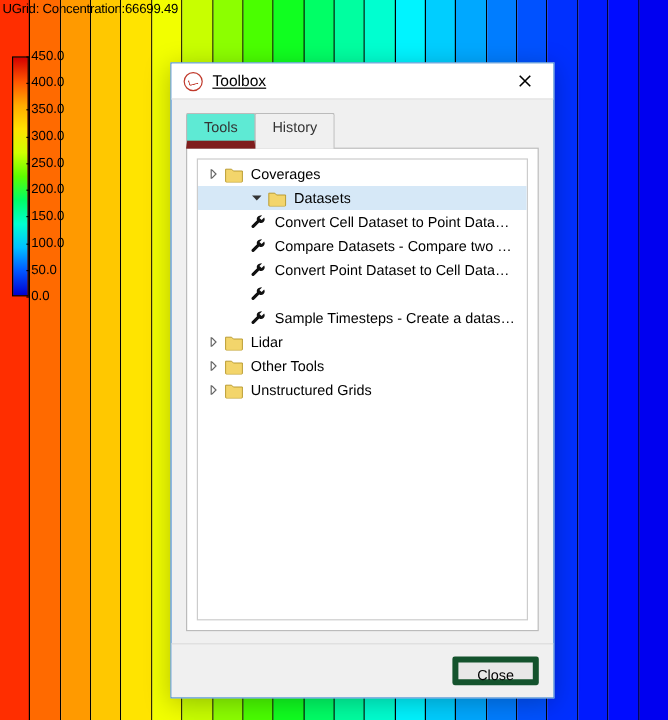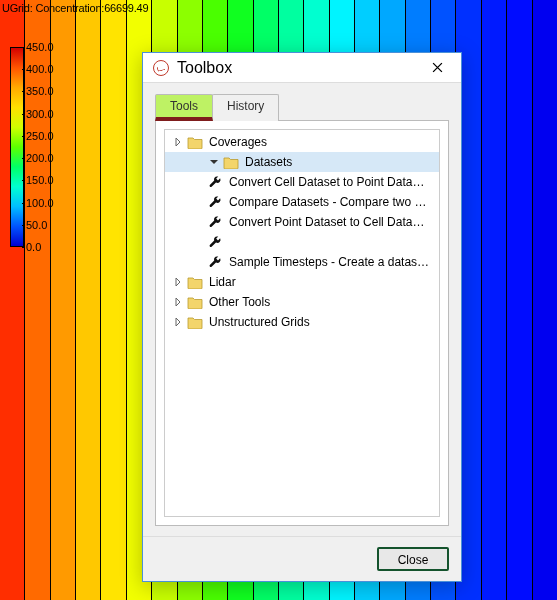--- a/index.html
+++ b/index.html
@@ -117,22 +117,23 @@
     left: 3px; top: 5px;
     width: 7px; height: 4px;
     border: 1.5px solid #c0392b;
     border-top: none;
     border-right: none;
     transform: rotate(-15deg);
     border-radius: 0 0 0 2px;
   }
   .titlebar .title {
     flex: 1;
-    font-size: 16px;
+    font-size: 13px;
     color: #000;
+    text-decoration: underline;
   }
   .close-btn {
     width: 40px; height: 28px;
     display: flex; align-items: center; justify-content: center;
     cursor: pointer;
   }
   .close-btn svg { width: 11px; height: 11px; }
 
   .dialog-body {
     flex: 1;
@@ -155,24 +156,24 @@
     border: 1px solid #bbb;
     border-bottom: none;
     border-radius: 2px 2px 0 0;
     margin-right: -1px;
     color: #333;
     cursor: pointer;
     position: relative;
     top: 1px;
   }
   .tab.active {
-    background: #bef264;
+    background: #5eead4;
     z-index: 3;
     top: 1px;
-    border-bottom: 4px solid #7f1d1d;
+    border-bottom: 7px solid #7f1d1d;
   }
 
   .tab-panel {
     border: 1px solid #bbb;
     background: #fff;
     flex: 1;
     margin-top: 0;
     padding: 8px;
     display: flex;
     flex-direction: column;
@@ -244,21 +245,21 @@
   .dialog-footer {
     border-top: 1px solid #ddd;
     padding: 10px 12px;
     display: flex;
     justify-content: flex-end;
     background: #f0f0f0;
   }
   .btn {
     min-width: 72px;
     height: 24px;
-    border: 2px solid #14532d;
+    border: 5px solid #14532d;
     background: #e8e8e8;
     font-size: 12px;
     text-align: center;
     line-height: 22px;
     cursor: pointer;
     border-radius: 2px;
   }
 </style>
 </head>
 <body>

